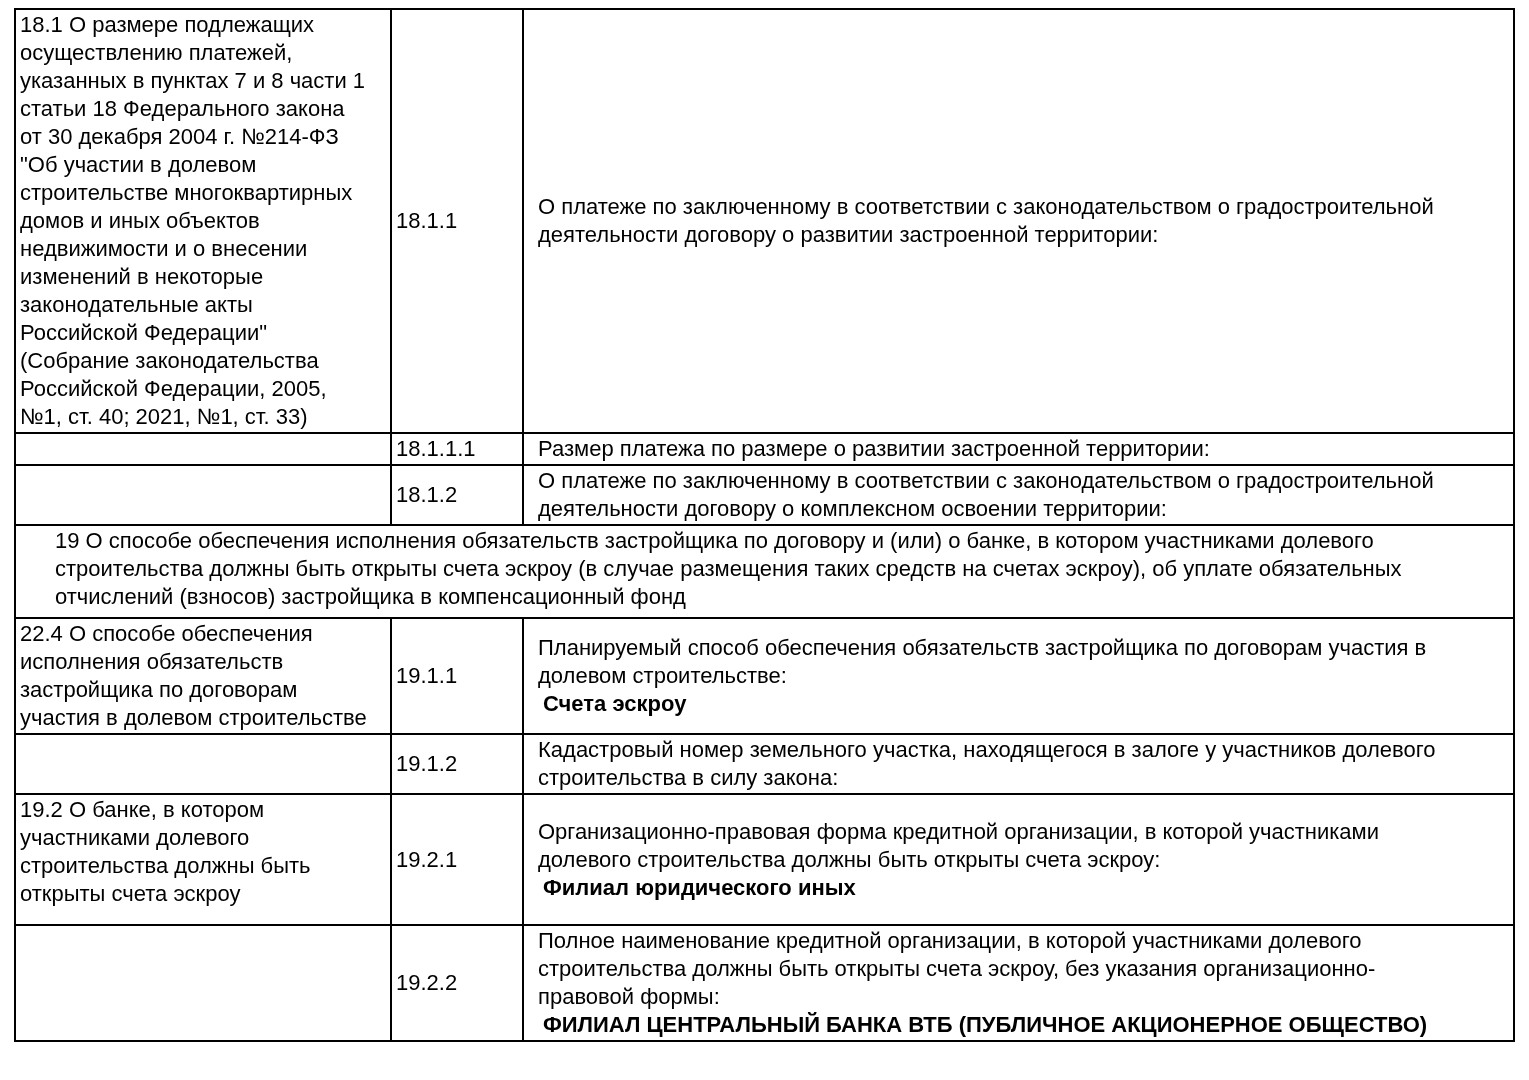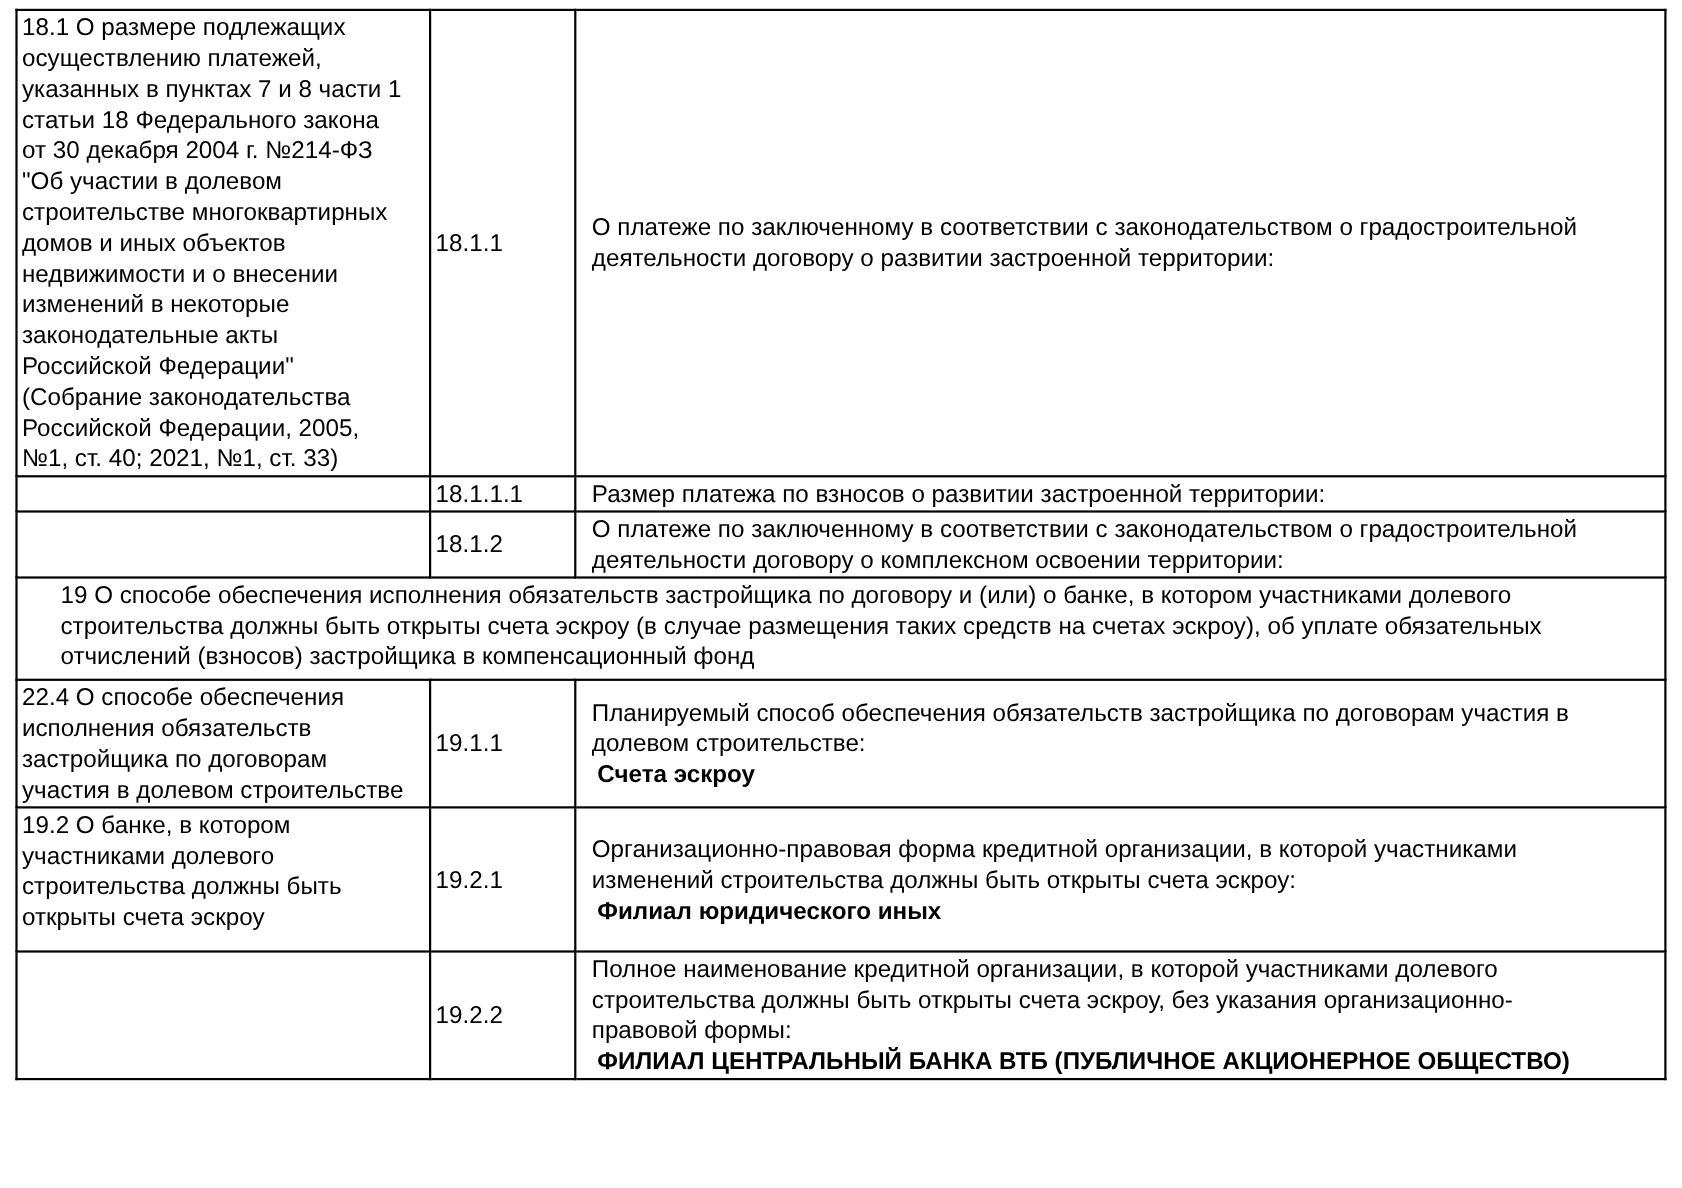--- a/index.html
+++ b/index.html
@@ -81,21 +81,21 @@
         <td class="content">
           <div class="lbl">О платеже по заключенному в соответствии с законодательством о градостроительной
 деятельности договору о развитии застроенной территории:</div>
         </td>
       </tr>
 
       <tr class="r1">
         <td class="sec"></td>
         <td class="code">18.1.1.1</td>
         <td class="content">
-          <div class="lbl">Размер платежа по взносов о развитии застроенной территории:</div>
+          <div class="lbl">Размер платежа по размере о развитии застроенной территории:</div>
         </td>
       </tr>
 
       <tr class="r2">
         <td class="sec"></td>
         <td class="code">18.1.2</td>
         <td class="content">
           <div class="lbl">О платеже по заключенному в соответствии с законодательством о градостроительной
 деятельности договору о комплексном освоении территории:</div>
         </td>
@@ -114,30 +114,38 @@
 застройщика по договорам
 участия в долевом строительстве</td>
         <td class="code">19.1.1</td>
         <td class="content">
           <div class="lbl">Планируемый способ обеспечения обязательств застройщика по договорам участия в
 долевом строительстве:</div>
           <div class="val">Счета эскроу</div>
         </td>
       </tr>
 
+      <tr class="r6">
+        <td class="sec"></td>
+        <td class="code">19.1.2</td>
+        <td class="content">
+          <div class="lbl">Кадастровый номер земельного участка, находящегося в залоге у участников долевого
+строительства в силу закона:</div>
+        </td>
+      </tr>
 
       <tr class="r7">
         <td class="sec">19.2 О банке, в котором
 участниками долевого
 строительства должны быть
 открыты счета эскроу</td>
         <td class="code">19.2.1</td>
         <td class="content">
           <div class="lbl">Организационно-правовая форма кредитной организации, в которой участниками
-изменений строительства должны быть открыты счета эскроу:</div>
+долевого строительства должны быть открыты счета эскроу:</div>
           <div class="val">Филиал юридического иных</div>
         </td>
       </tr>
 
       <tr class="r8">
         <td class="sec"></td>
         <td class="code">19.2.2</td>
         <td class="content">
           <div class="lbl">Полное наименование кредитной организации, в которой участниками долевого
 строительства должны быть открыты счета эскроу, без указания организационно-

